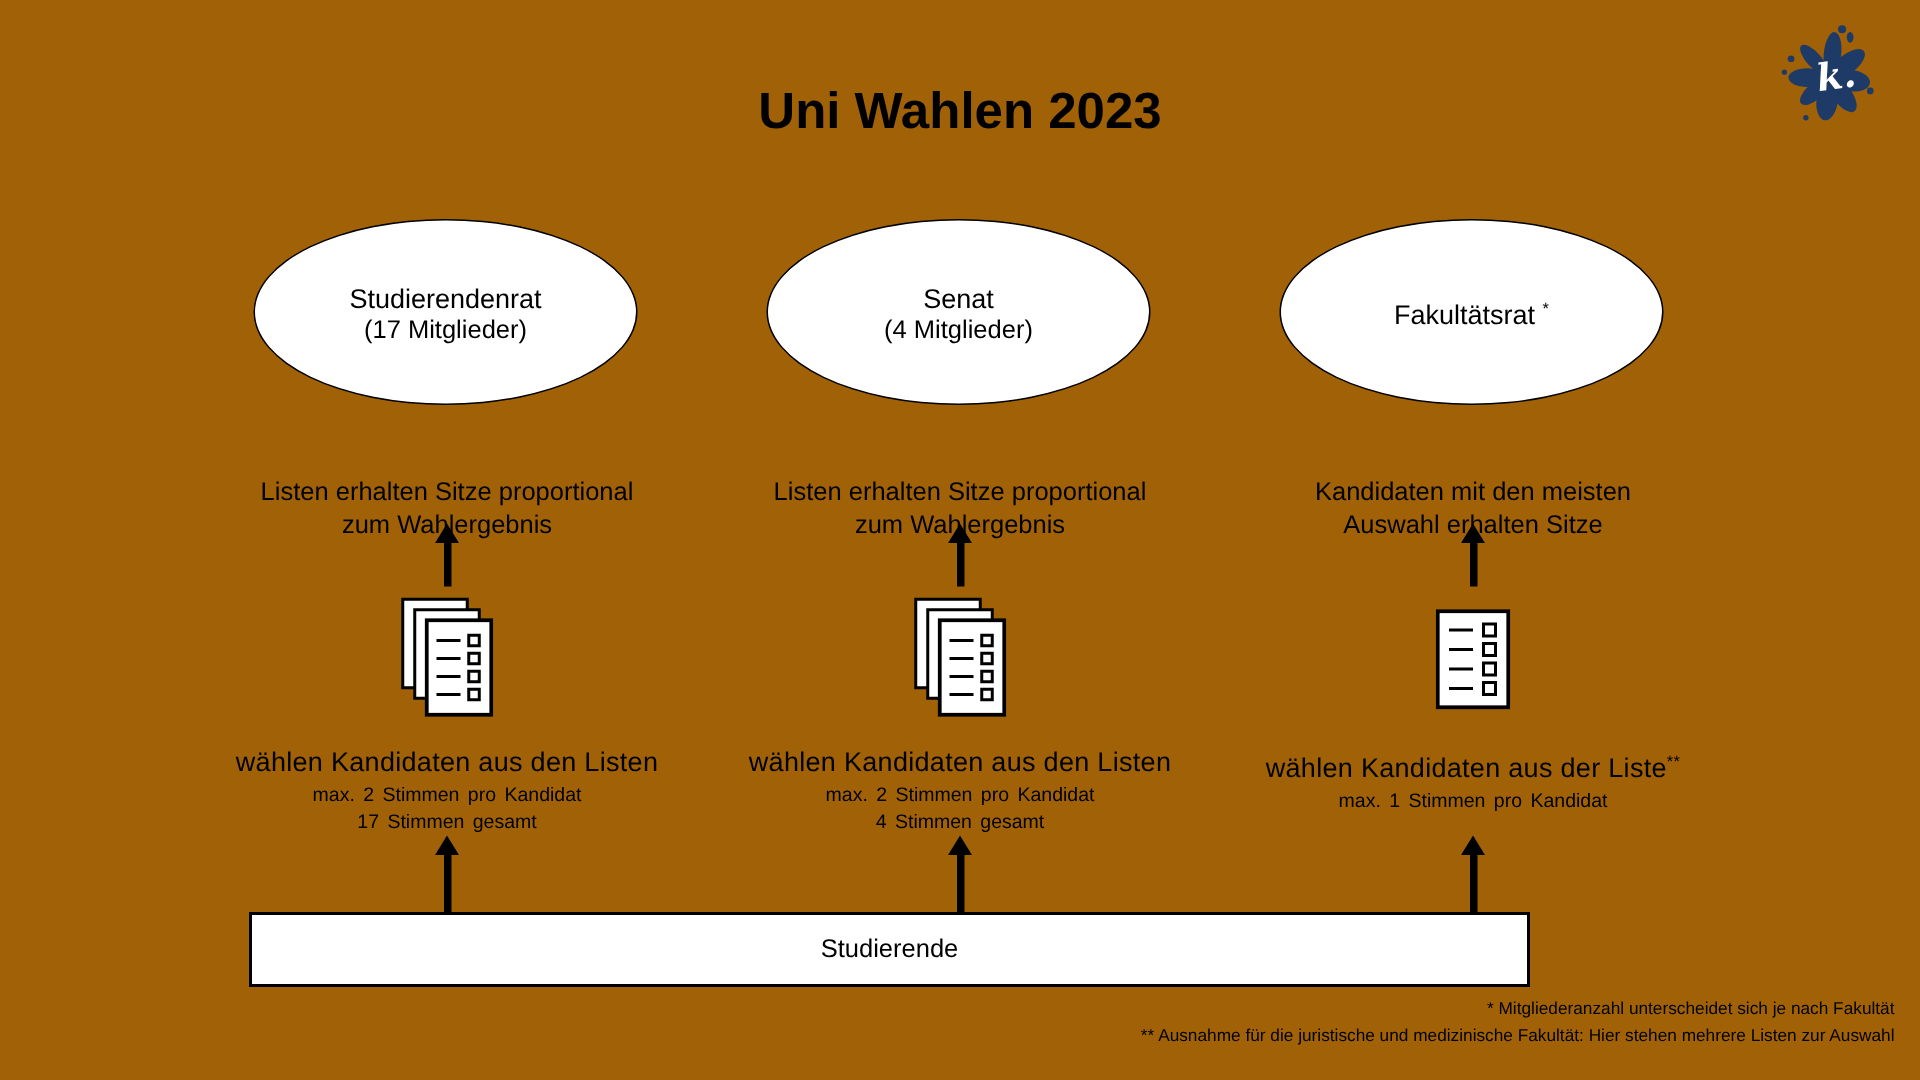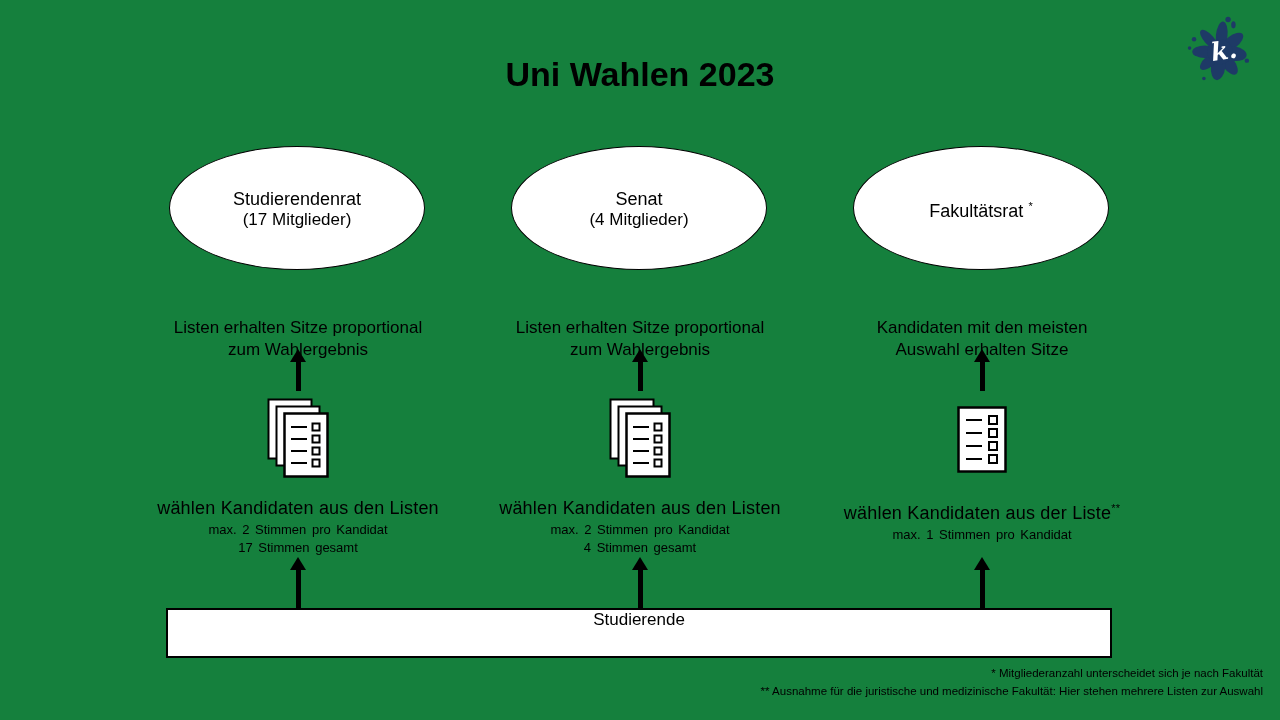--- a/index.html
+++ b/index.html
@@ -1,20 +1,20 @@
 <!DOCTYPE html>
 <html><head>
 <meta charset="utf-8">
 <style>
   html, body { margin: 0; padding: 0; background: #ffffff; }
   .page {
     position: relative;
     width: 1280px;
     height: 720px;
-    background: #15803d;
+    background: #a16207;
     color: #000;
     font-family: "Liberation Sans", sans-serif;
     overflow: hidden;
   }
   [data-bind]:empty { display: none; }
 
   .title {
     position: absolute;
     top: 53px; left: 0;
     width: 100%;
@@ -111,27 +111,27 @@
   }
   .vote-rule { font-size: 18px; line-height: 21px; letter-spacing: 0.2px; }
   .vote-rule sup { font-size: 11px; }
   .vote-detail { font-size: 13px; line-height: 18px; word-spacing: 2px; }
   .vote-detail.first { margin-top: 2px; }
 
   .students-box {
     position: absolute;
     left: 166px;
     top: 608px;
-    width: 946px;
+    width: 854px;
     height: 50px;
     border: 2px solid #000;
     box-sizing: border-box;
     background: #fff;
     display: flex;
-    align-items: flex-start;
+    align-items: center;
     justify-content: center;
     font-size: 17px;
   }
 
   .footnotes {
     position: absolute;
     top: 665px;
     right: 17px;
     text-align: right;
     font-size: 11.5px;

